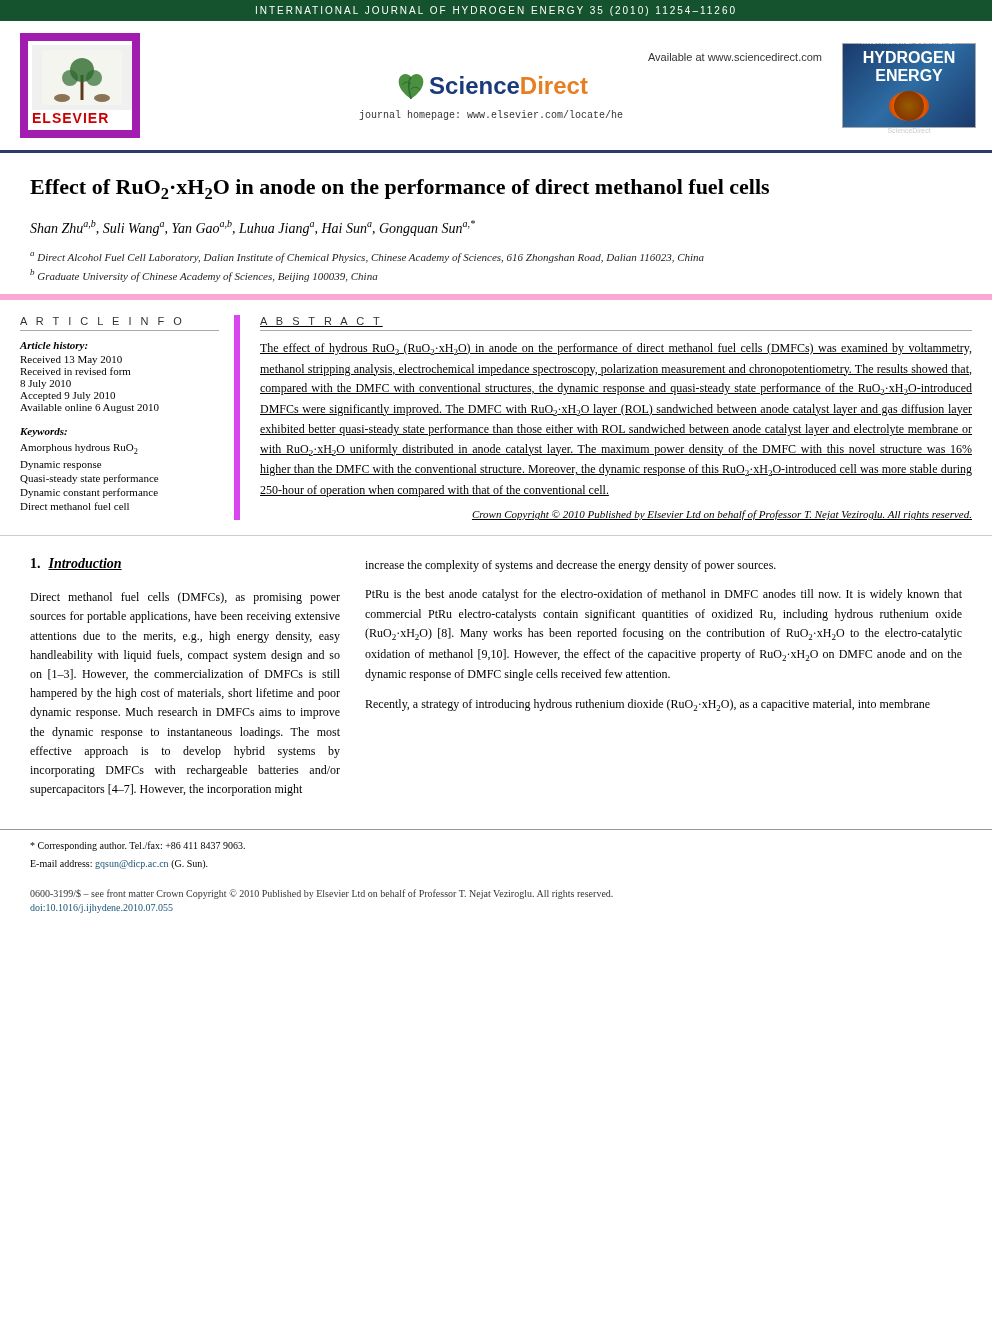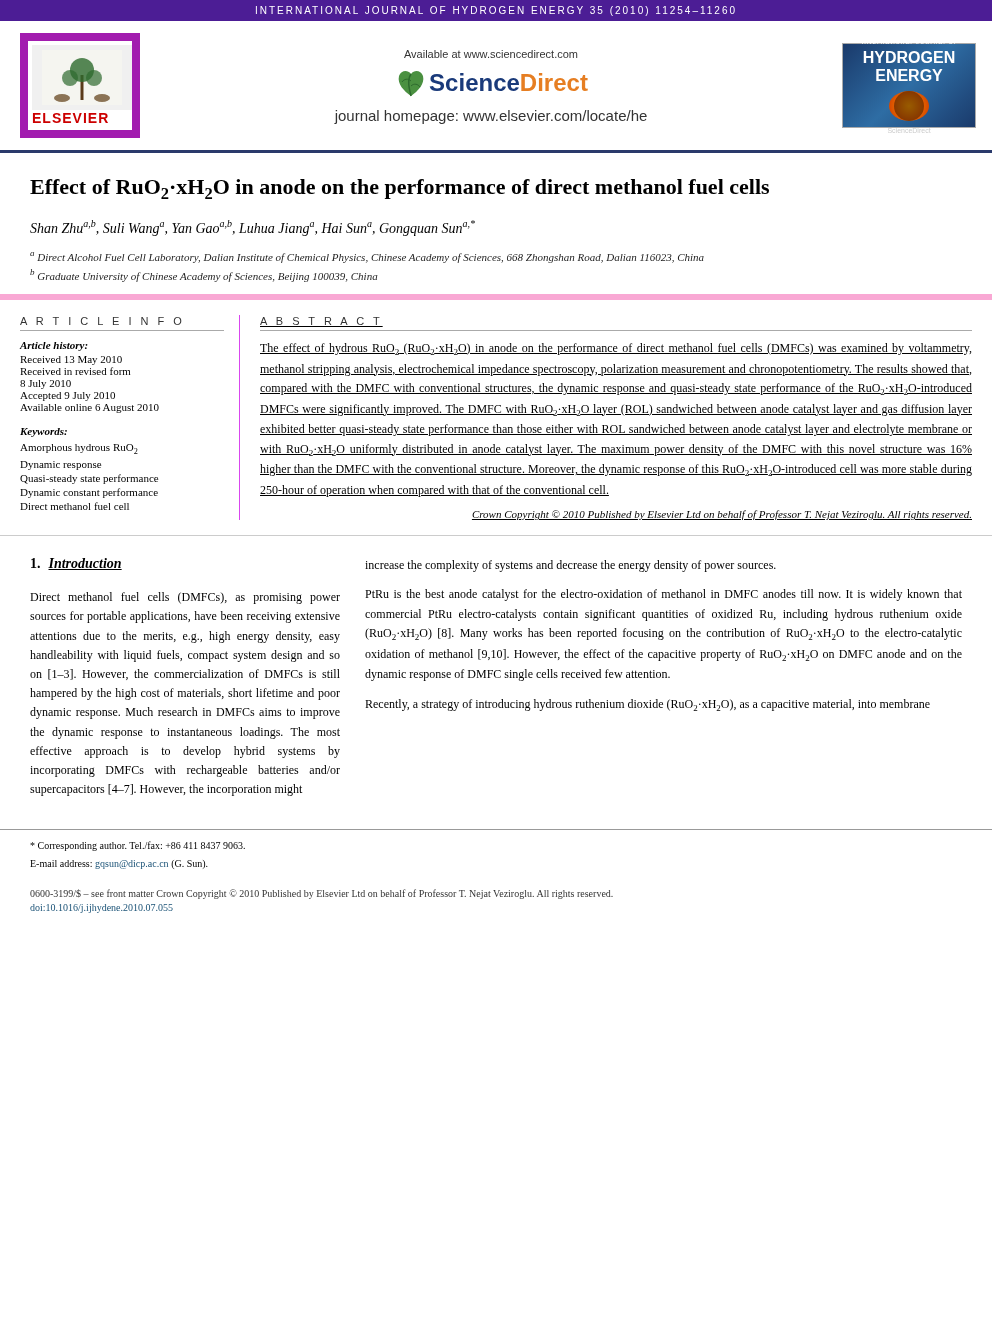--- a/index.html
+++ b/index.html
@@ -6,21 +6,21 @@
     body {
       background: #fff;
       font-family: "Times New Roman", Times, serif;
       font-size: 13px;
       color: #000;
       width: 992px;
       min-height: 1323px;
     }
 
     .top-bar {
-      background: #4c1d95;
+      background: #14532d;
       color: #fff;
       text-align: center;
       font-size: 10px;
       letter-spacing: 2px;
       padding: 5px 0;
       font-family: Arial, sans-serif;
     }
 
     .header-section {
       display: flex;
@@ -62,33 +62,34 @@
       flex: 1;
       text-align: center;
       padding: 0 20px;
     }
 
     .available-text {
       font-size: 11px;
       color: #333;
       margin-bottom: 6px;
       font-family: Arial, sans-serif;
+      text-align: right;
     }
 
     .sciencedirect-logo {
       display: flex;
       align-items: center;
       justify-content: center;
       margin-bottom: 6px;
     }
 
     .journal-homepage {
-      font-size: 15px;
+      font-size: 10px;
       color: #333;
-      font-family: Liberation Sans, sans-serif;
+      font-family: Liberation Mono, monospace;
     }
 
     .header-right {
       width: 130px;
       flex-shrink: 0;
       text-align: center;
     }
 
     .journal-cover {
       width: 134px;
@@ -140,21 +141,21 @@
     .main-content {
       display: flex;
       padding: 15px 20px;
       gap: 20px;
       border-bottom: 1px solid #ccc;
     }
 
     .left-col {
       width: 220px;
       flex-shrink: 0;
-      border-right: 1px solid #d946ef;
+      border-right: 6px solid #d946ef;
       padding-right: 15px;
     }
 
     .right-col {
       flex: 1;
       text-decoration: underline;
     }
 
     .section-label {
       font-size: 11px;
@@ -353,21 +354,21 @@
 </div>
 
 <div class="title-section">
   <div class="article-title">
     Effect of RuO<sub>2</sub>·xH<sub>2</sub>O in anode on the performance of direct methanol fuel cells
   </div>
   <div class="authors">
     <i>Shan Zhu<sup>a,b</sup>, Suli Wang<sup>a</sup>, Yan Gao<sup>a,b</sup>, Luhua Jiang<sup>a</sup>, Hai Sun<sup>a</sup>, Gongquan Sun<sup>a,*</sup></i>
   </div>
   <div class="affiliations">
-    <sup>a</sup> <i>Direct Alcohol Fuel Cell Laboratory, Dalian Institute of Chemical Physics, Chinese Academy of Sciences, 668 Zhongshan Road, Dalian 116023, China</i><br>
+    <sup>a</sup> <i>Direct Alcohol Fuel Cell Laboratory, Dalian Institute of Chemical Physics, Chinese Academy of Sciences, 616 Zhongshan Road, Dalian 116023, China</i><br>
     <sup>b</sup> <i>Graduate University of Chinese Academy of Sciences, Beijing 100039, China</i>
   </div>
 </div>
 
 <div class="main-content">
 
   <div class="left-col">
     <div class="section-label">A R T I C L E   I N F O</div>
 
     <div class="article-info-item">

